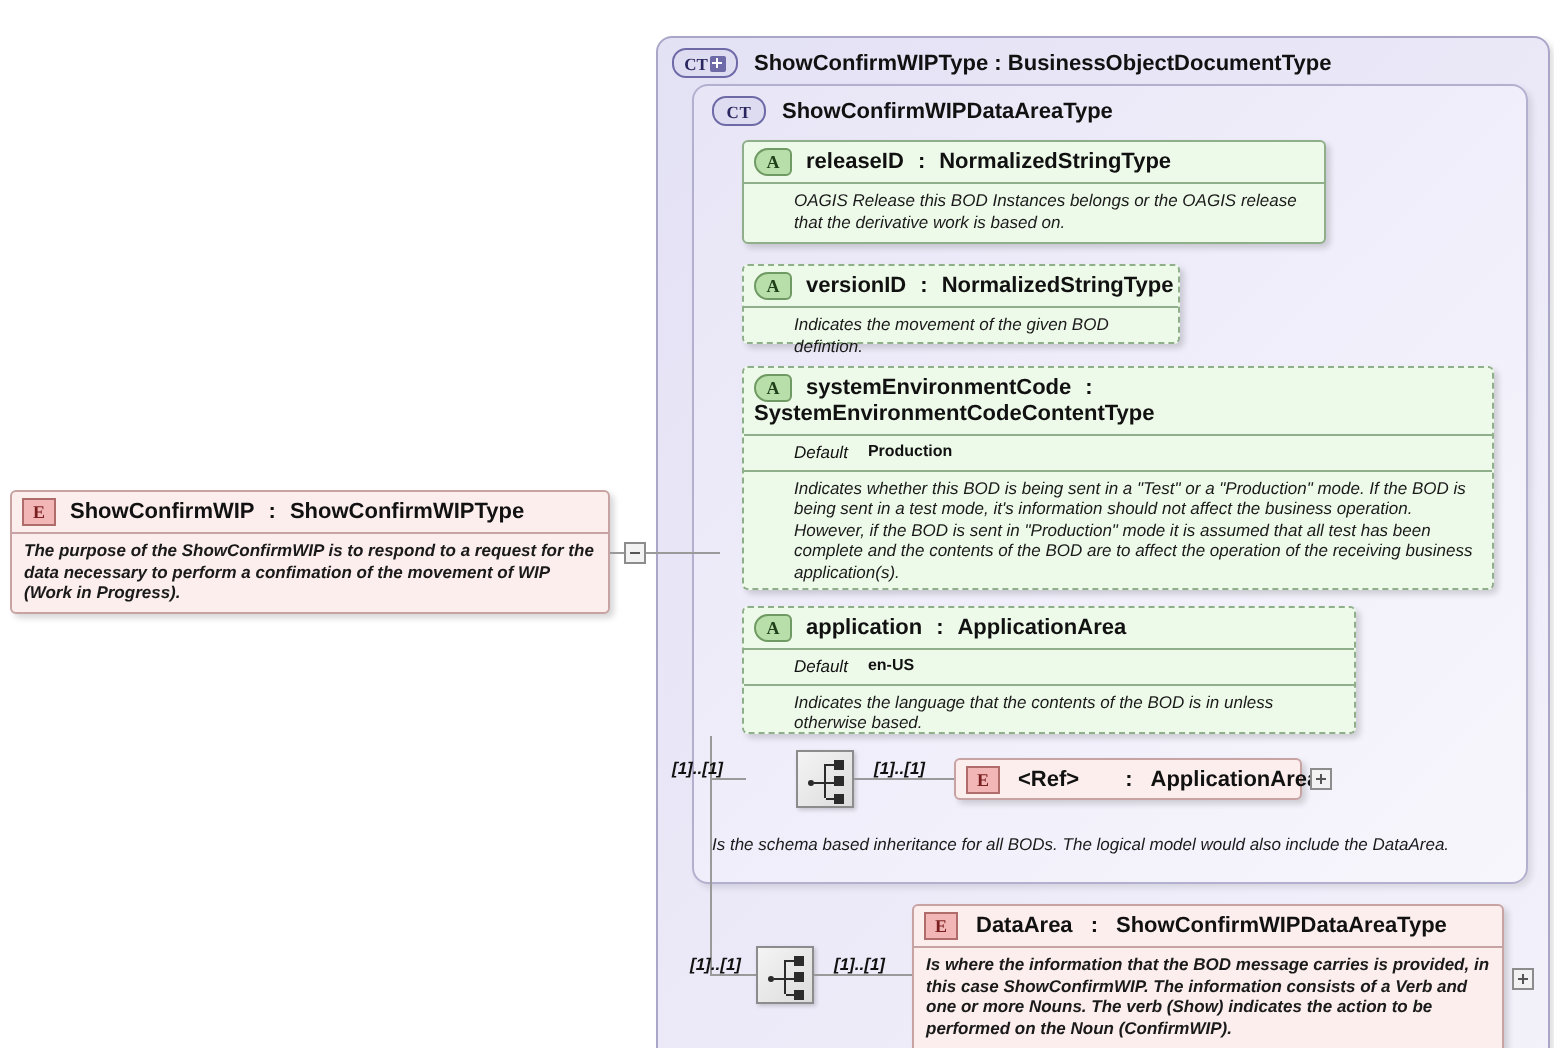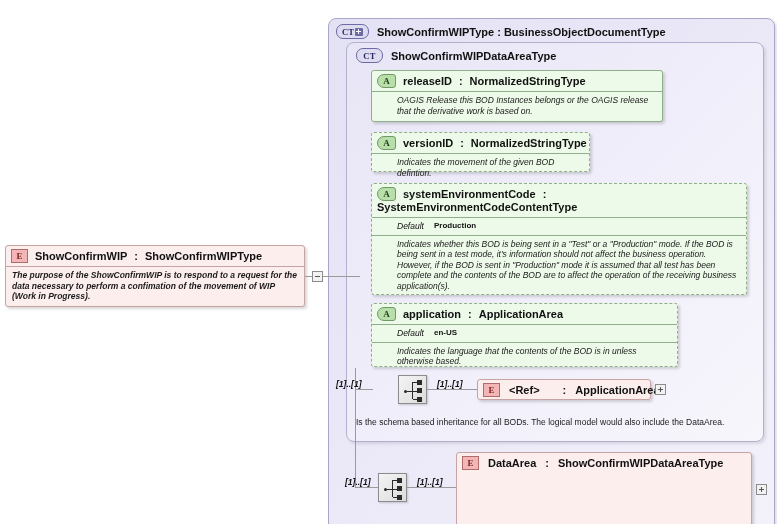--- a/index.html
+++ b/index.html
@@ -153,20 +153,21 @@
     content: "";
     position: absolute;
     background: #fff;
   }
   .plusglyph::before { left: 1.5px; top: 3.5px; width: 5px; height: 1px; }
   .plusglyph::after  { top: 1.5px; left: 3.5px; height: 5px; width: 1px; }
 
   .ct-note {
     position: absolute;
     font-size: 8.5px;
+    font-style: italic;
     color: #1a1a1a;
     line-height: 11px;
   }
 
   
   .ln { position: absolute; background: #9a9a9a; }
   .ln.h { height: 1px; }
   .ln.v { width: 1px; }
 
   .toggle {
@@ -359,20 +360,21 @@
 
   <div class="box e-box" style="left:456px; top:436px; width:296px; height:76px;">
     <div class="title" style="gap:9px;">
       <span class="ic ic-e">
         <span>E</span>
       </span>
       <span class="nm">DataArea</span>
       <span>:</span>
       <span class="nm">ShowConfirmWIPDataAreaType</span>
     </div>
+    <div class="doc">Is where the information that the BOD message carries is provided, in this case ShowConfirmWIP. The information consists of a Verb and one or more Nouns. The verb (Show) indicates the action to be performed on the Noun (ConfirmWIP).</div>
   </div>
   <div class="toggle plus" style="left:756px; top:468px;"></div>
 
   <div class="box e-box" style="left:5px; top:229px; width:300px; height:62px;">
     <div class="title">
       <span class="ic ic-e">
         E
       </span>
       <span class="nm">ShowConfirmWIP</span>
       <span>:</span>

